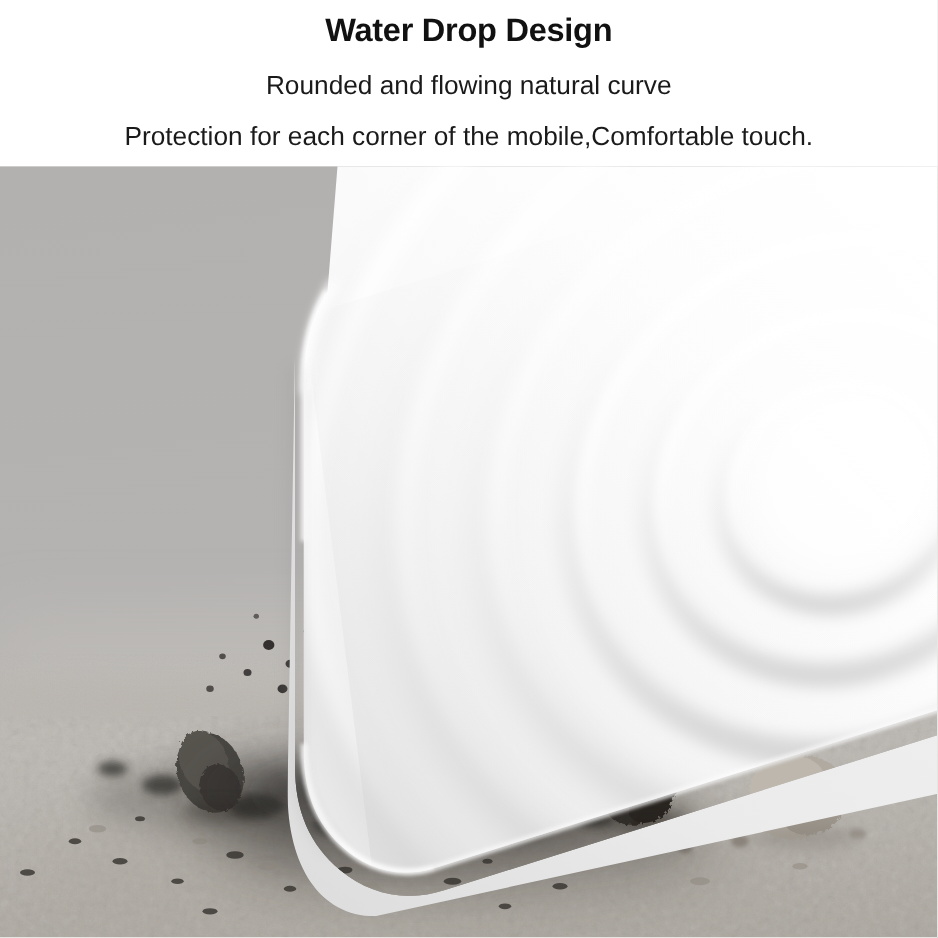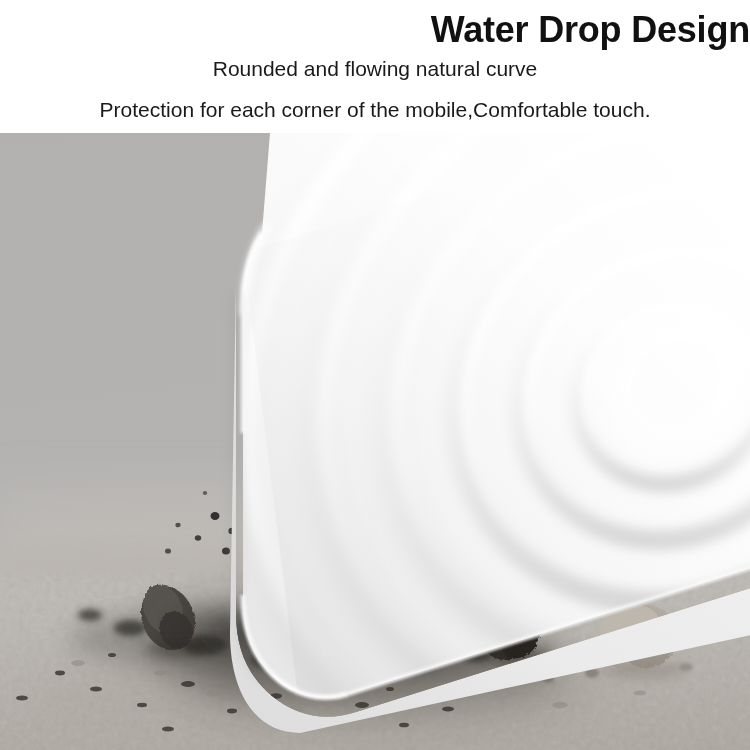--- a/index.html
+++ b/index.html
@@ -13,22 +13,22 @@
   }
 
   
   #header{
     position:absolute;left:0;top:0;width:750px;height:133px;
     background:#ffffff;
     z-index:40;
   }
   #title{
     position:absolute;left:0;top:9px;width:750px;
-    text-align:right;
-    font-size:36px;font-weight:bold;color:#111111;
+    text-align:center;
+    font-size:26px;font-weight:bold;color:#111111;
     letter-spacing:-0.2px;
     white-space:nowrap;
   }
   #subtitle1{
     position:absolute;left:0;top:57px;width:750px;
     text-align:center;
     font-size:21px;font-weight:normal;color:#1a1a1a;
     white-space:nowrap;
   }
   #subtitle2{

